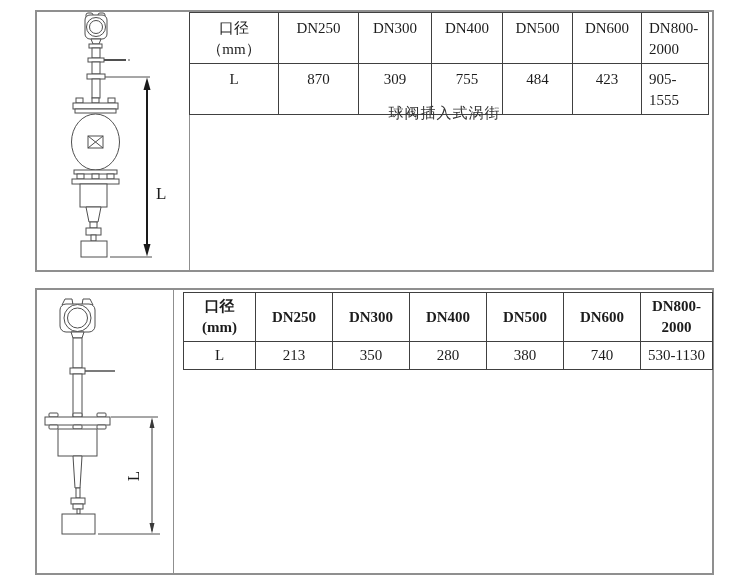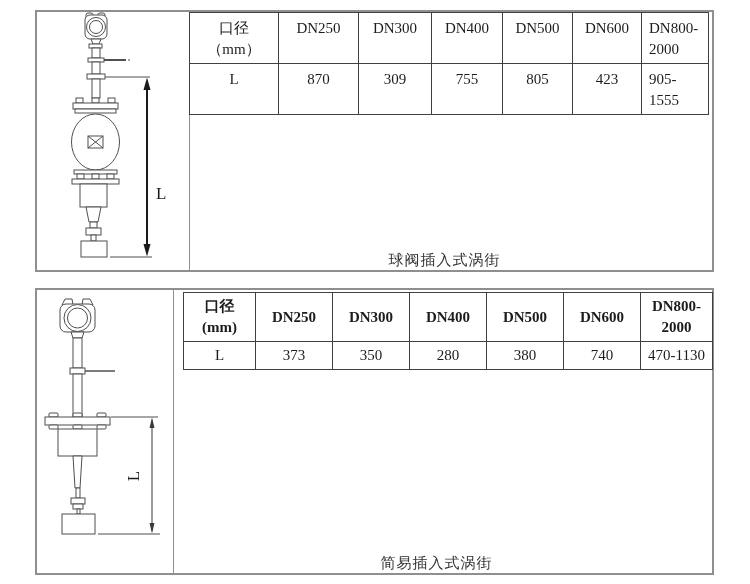--- a/index.html
+++ b/index.html
@@ -60,21 +60,21 @@
   #table-top tr.hdr  { height:43px; }
   #table-top tr.data { height:47px; }
   #table-top td { vertical-align:top; padding-top:5px; }
   #table-top td.wide-left { text-align:left; padding-left:7px; }
   #table-bottom { left:146px; top:2px; width:529px; }
   #table-bottom tr.hdr  { height:47px;font-weight:bold; }
   #table-bottom tr.data { height:23px; }
   #table-bottom td { vertical-align:middle; }
   .caption-area {
     position:absolute; right:12px; bottom:0;
-    display:flex; align-items:flex-end; justify-content:center;
+    display:flex; align-items:flex-start; justify-content:center;
   }
   #caption-area-top    { left:152px; top:92px; }
   #caption-area-bottom { left:136px; top:74px; }
   .caption {
     font-size:15px;
     color:#333333;
     letter-spacing:1px;
   }
 </style>
 </head>
@@ -161,21 +161,21 @@
       <td>DN500</td>
       <td>DN600</td>
       <td class="wide-left">DN800-
 2000</td>
     </tr>
     <tr class="data">
       <td>L</td>
       <td>870</td>
       <td>309</td>
       <td>755</td>
-      <td>805</td>
+      <td>484</td>
       <td>423</td>
       <td class="wide-left">905-
 1555</td>
     </tr>
   </tbody>
     </table>
 
   <div class="caption-area" id="caption-area-top">
     <span class="caption">球阀插入式涡街</span>
   </div>
@@ -246,26 +246,23 @@
       <td>DN250</td>
       <td>DN300</td>
       <td>DN400</td>
       <td>DN500</td>
       <td>DN600</td>
       <td>DN800-
 2000</td>
     </tr>
     <tr class="data">
       <td>L</td>
-      <td>373</td>
+      <td>213</td>
       <td>350</td>
       <td>280</td>
       <td>380</td>
       <td>740</td>
-      <td>470-1130</td>
+      <td>530-1130</td>
     </tr>
   </tbody>
     </table>
 
-  <div class="caption-area" id="caption-area-bottom">
-    <span class="caption">简易插入式涡街</span>
-  </div>
 </div>
 
 </body></html>

